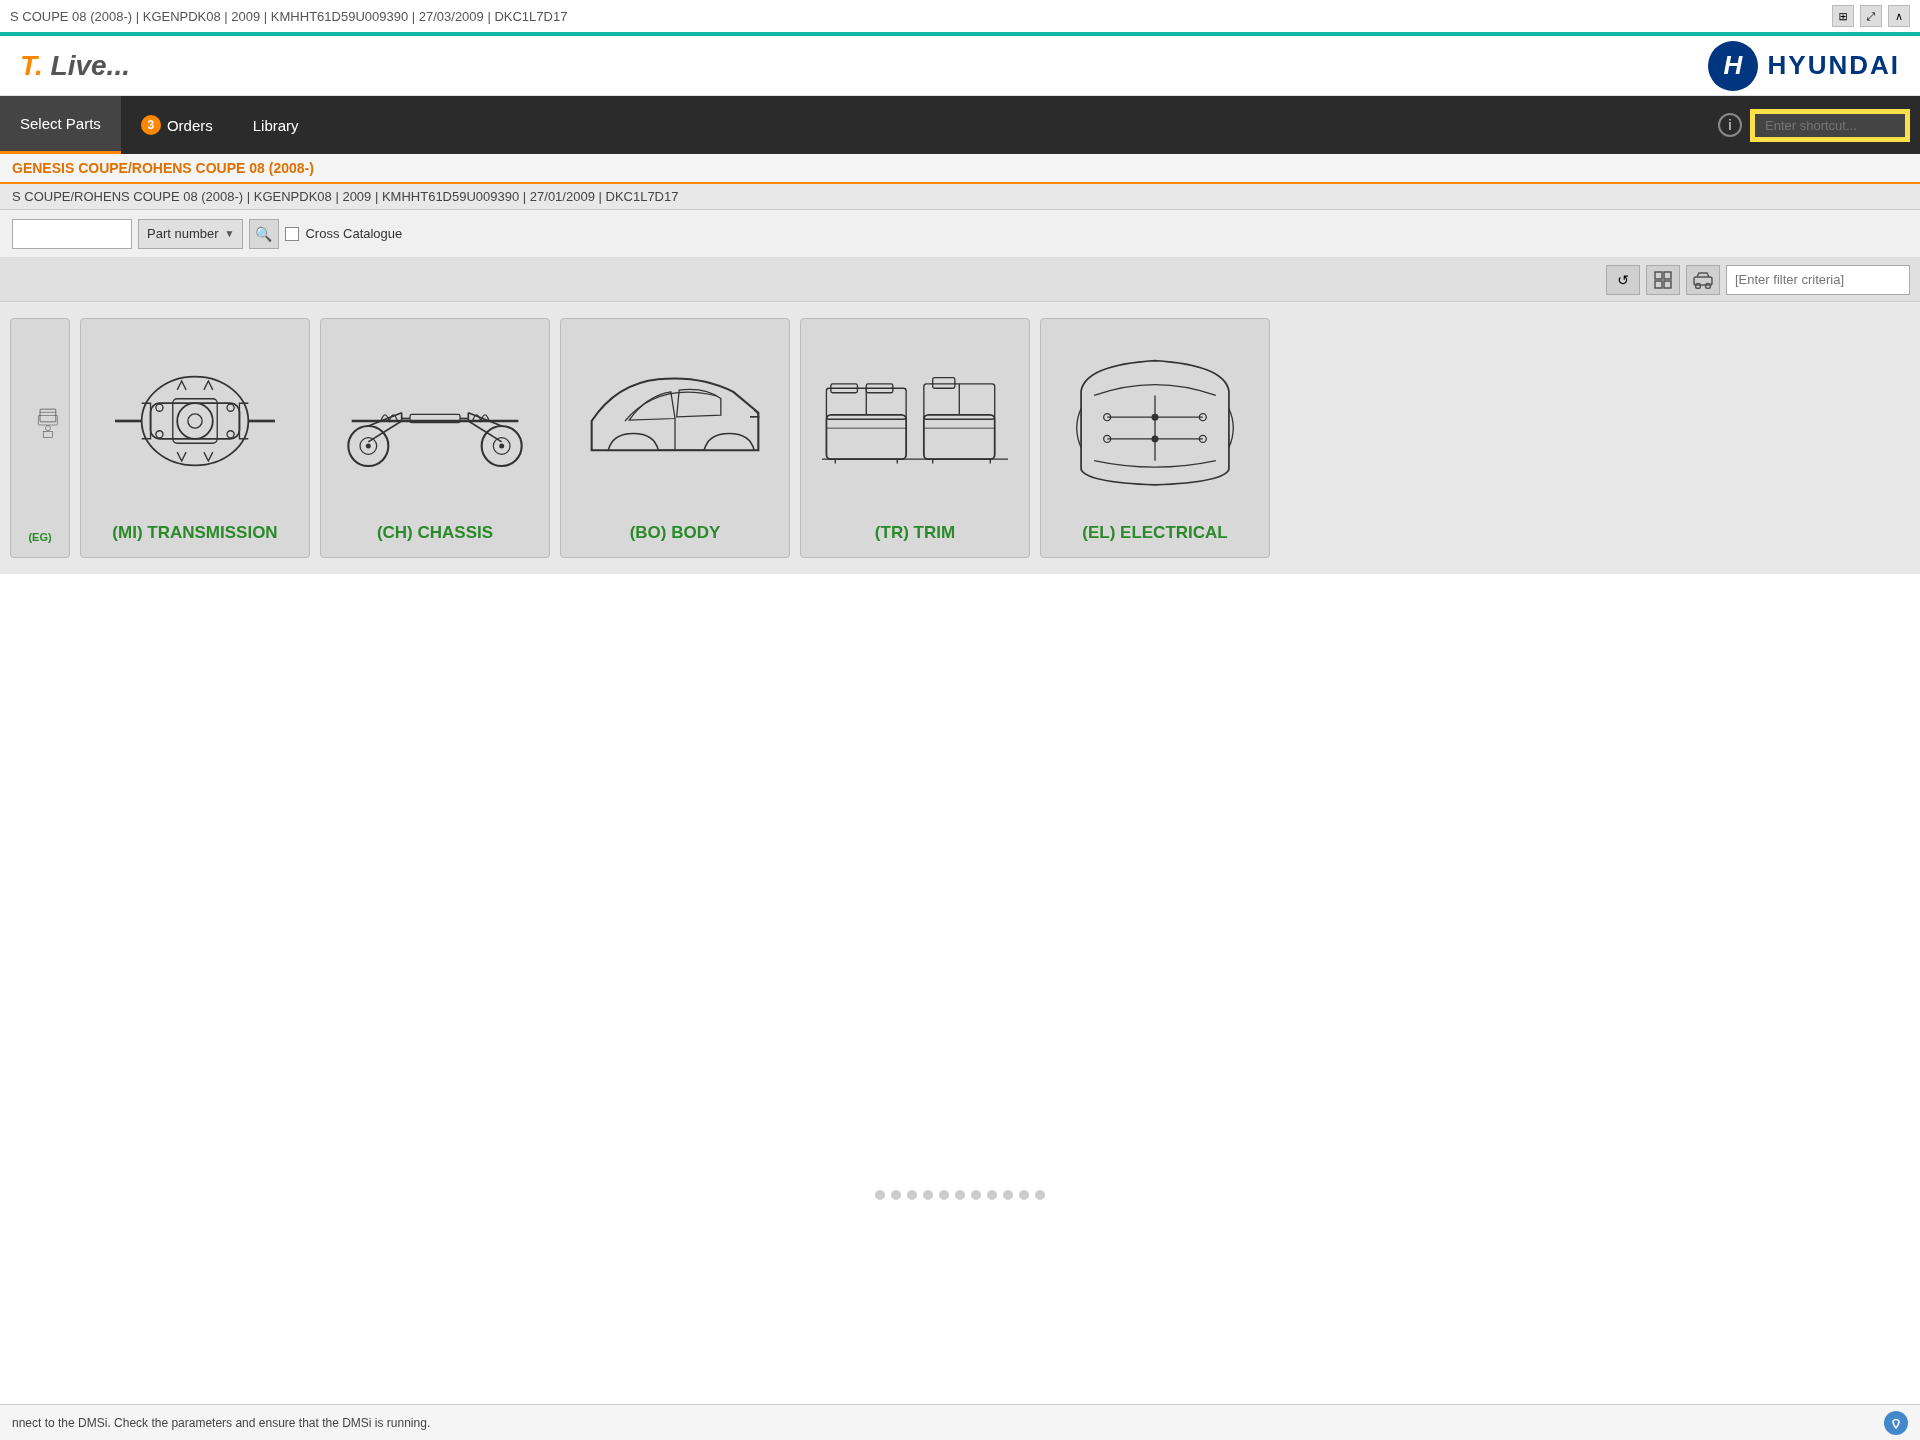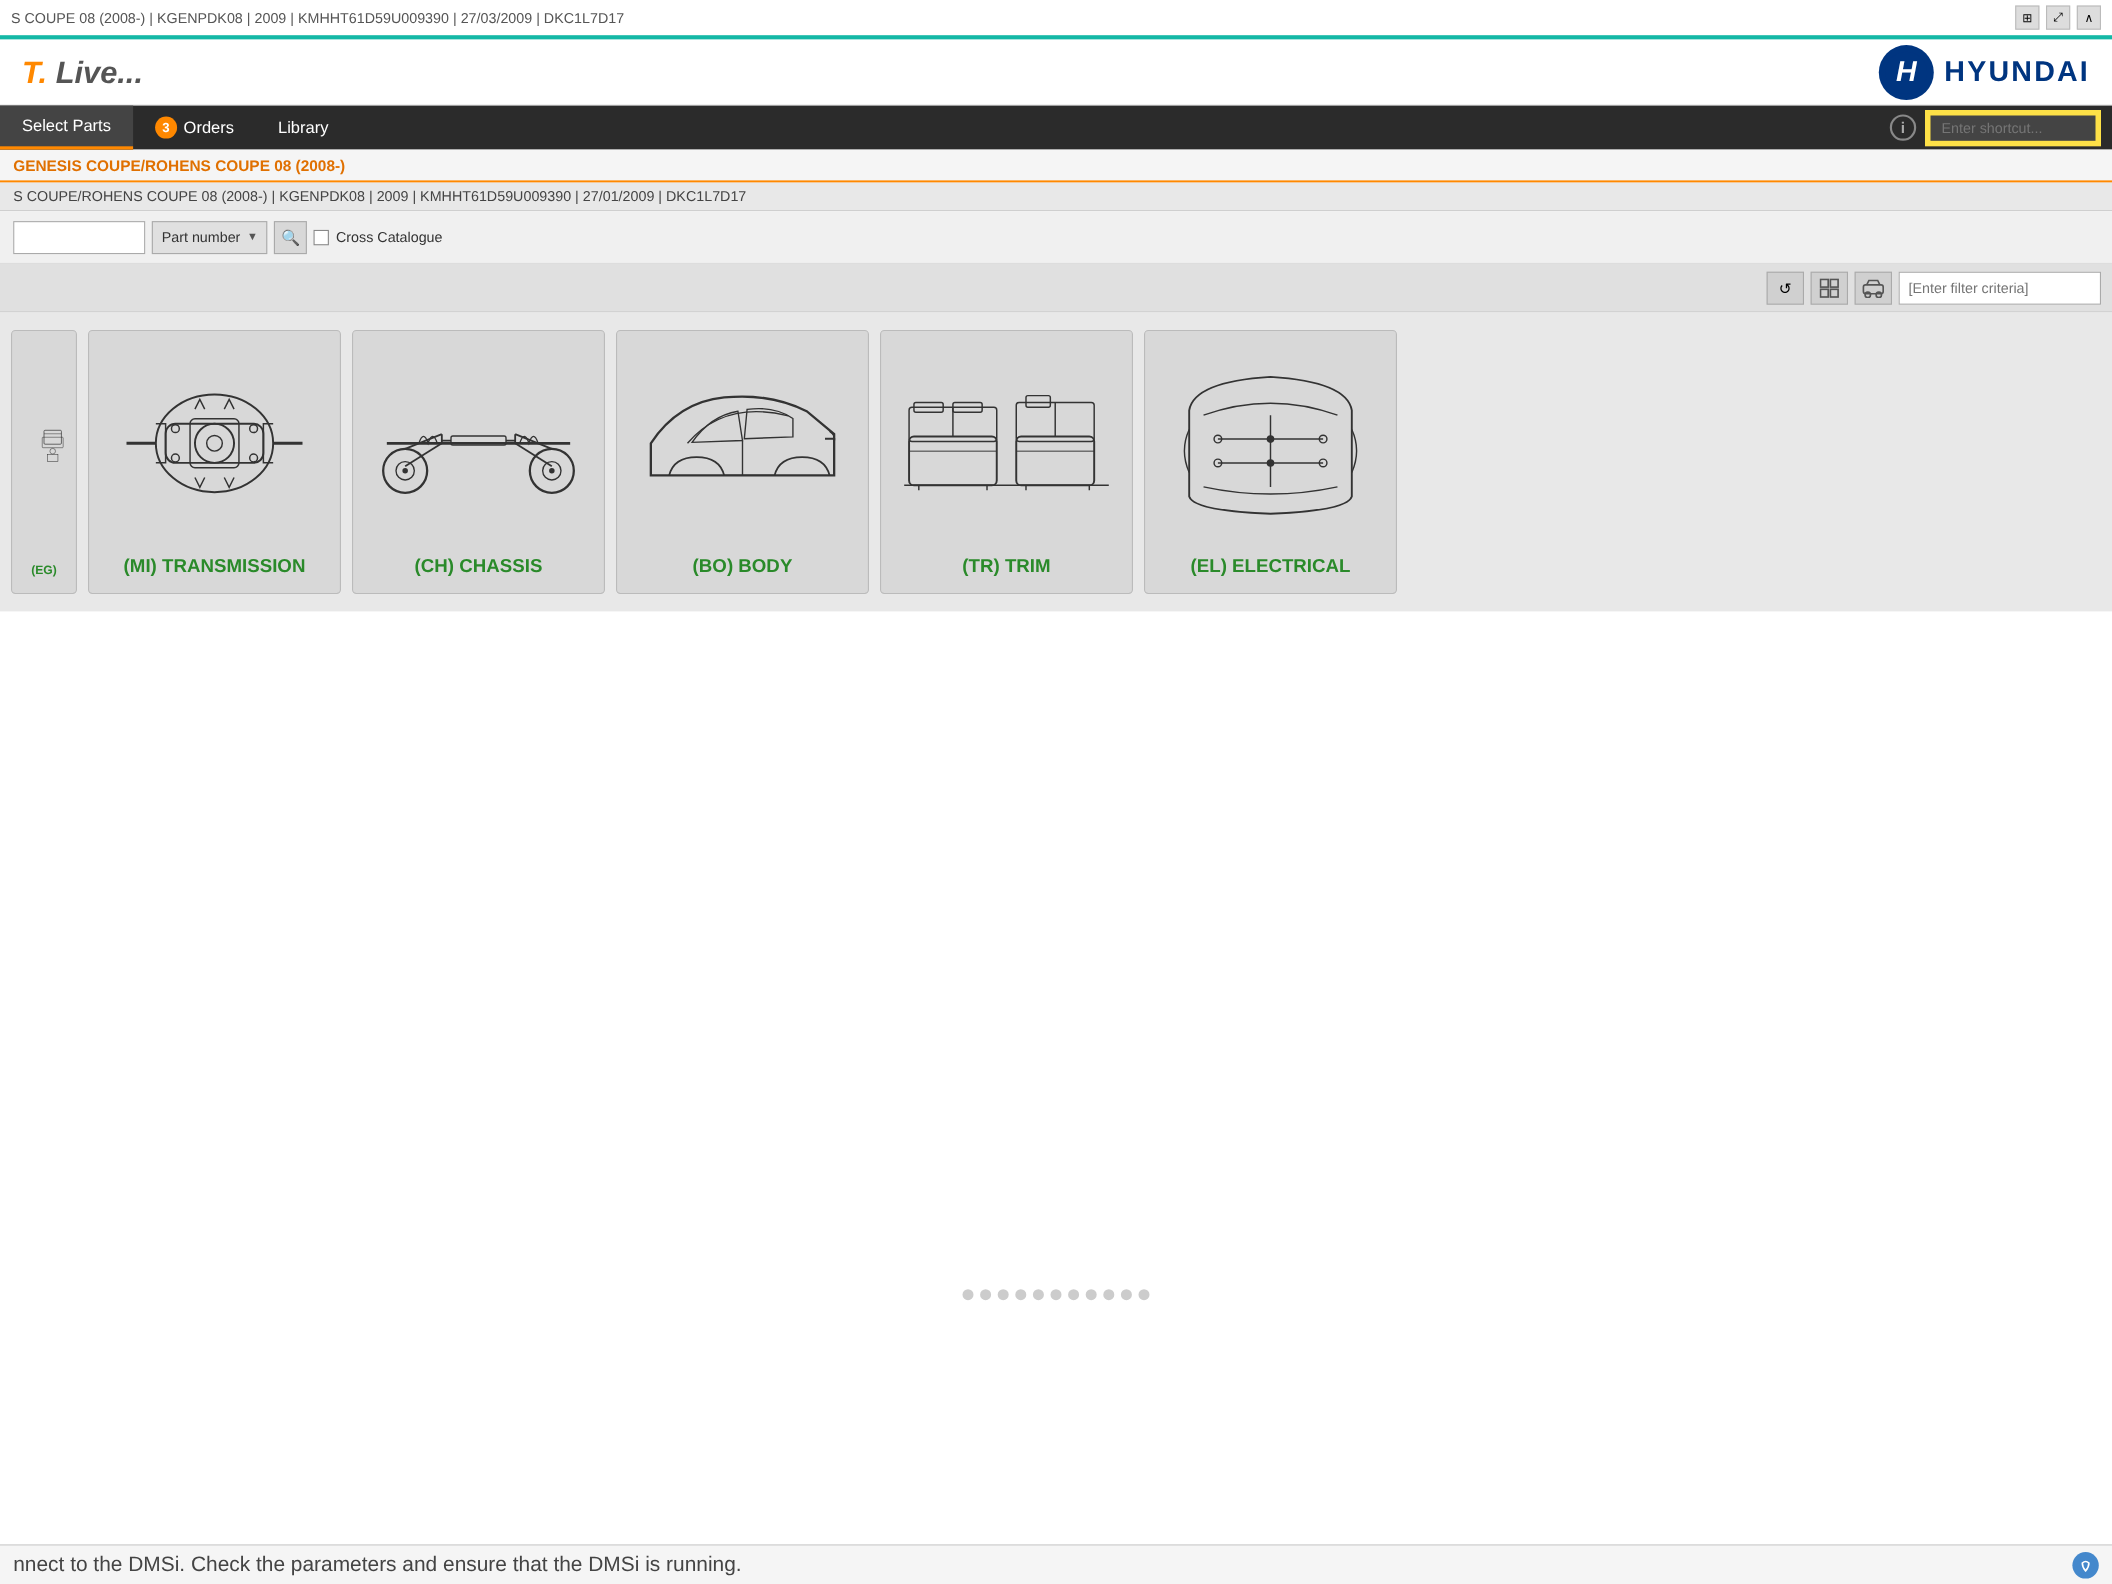--- a/index.html
+++ b/index.html
@@ -80,21 +80,21 @@
       font-weight: bold;
       color: #003580;
       letter-spacing: 2px;
     }
 
     
     .nav-bar {
       background: #2b2b2b;
       display: flex;
       align-items: center;
-      height: 40px;
+      height: 58px;
       padding: 0 0;
     }
     .nav-tab {
       height: 100%;
       display: flex;
       align-items: center;
       padding: 0 20px;
       color: #fff;
       font-size: 15px;
       cursor: pointer;
@@ -301,21 +301,21 @@
 
     
     .status-bar {
       position: fixed;
       bottom: 0;
       left: 0;
       width: 100%;
       background: #f5f5f5;
       border-top: 1px solid #ccc;
       padding: 6px 12px;
-      font-size: 19px;
+      font-size: 12px;
       color: #444;
       display: flex;
       align-items: center;
       justify-content: space-between;
       height: 36px;
     }
     .status-icon {
       width: 24px;
       height: 24px;
       border-radius: 50%;

